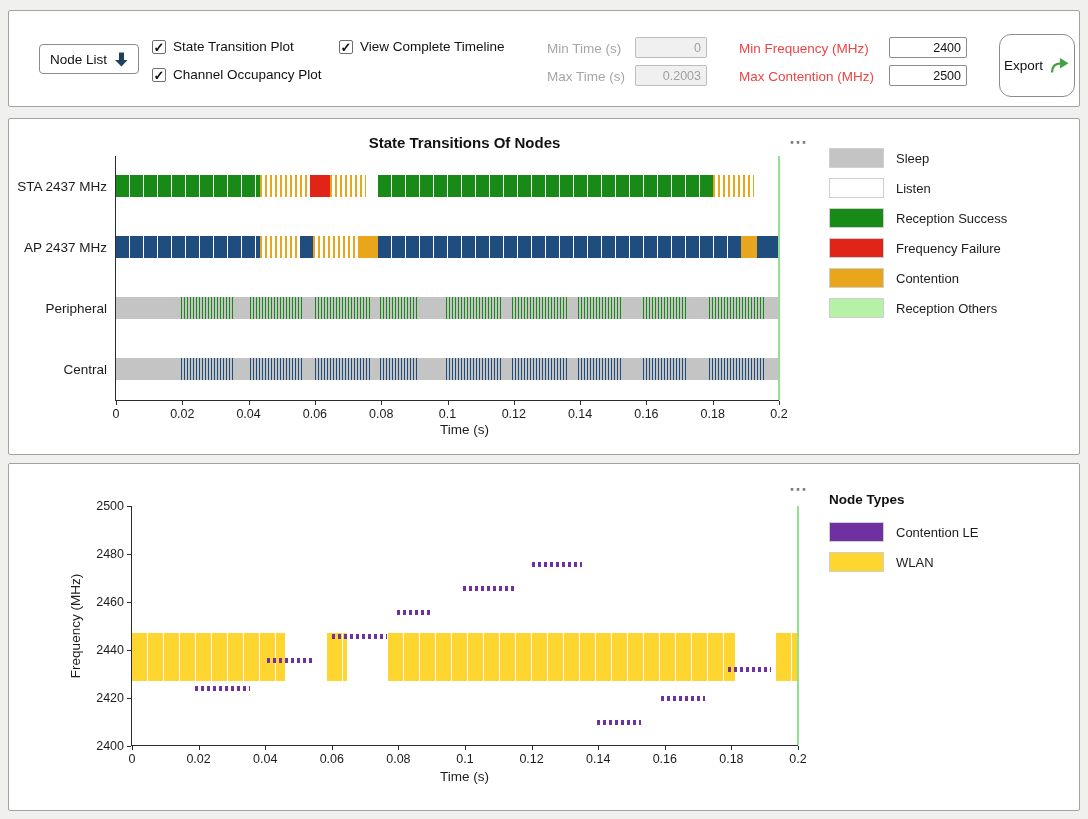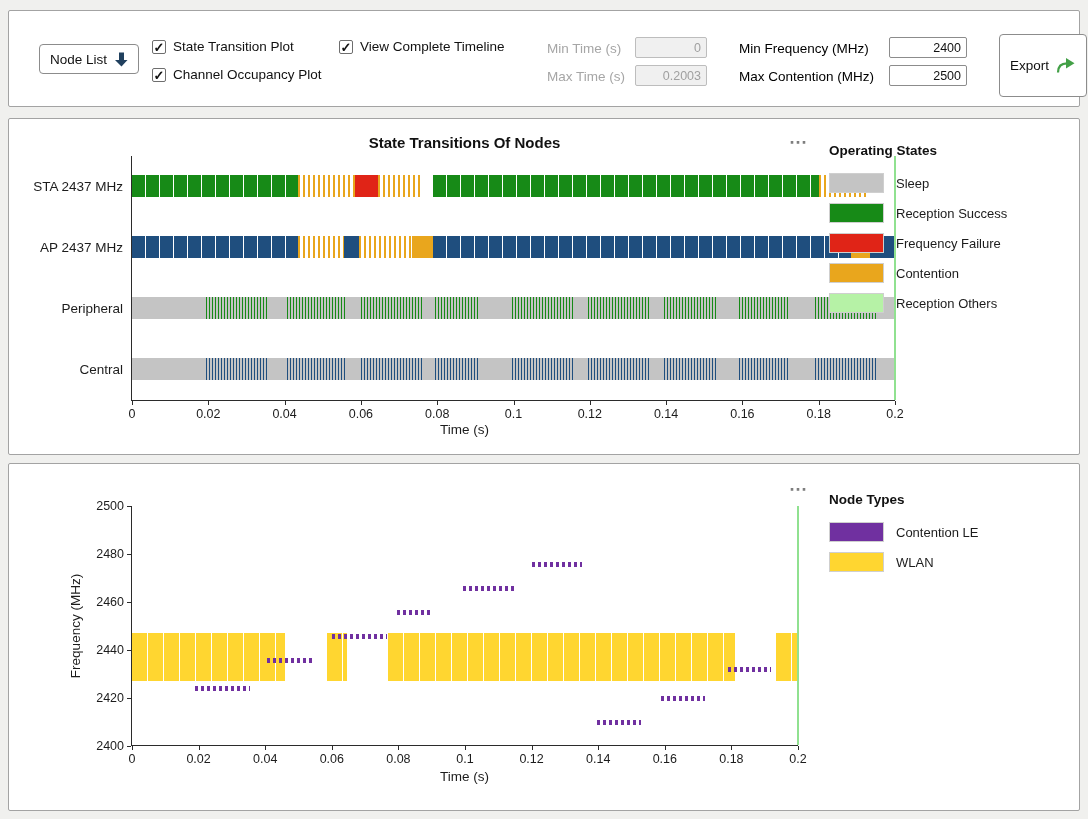--- a/index.html
+++ b/index.html
@@ -11,36 +11,36 @@
   .state-panel{left:8px;top:118px;width:1072px;height:337px;}
   .occ-panel{left:8px;top:463px;width:1072px;height:348px;}
 
   
   .nl-btn{position:absolute;left:30px;top:33px;height:30px;padding:0 10px;display:flex;align-items:center;gap:8px;
     background:#fff;border:1px solid #8c8c8c;border-radius:4px;font-size:13.5px;font-family:inherit;cursor:pointer;color:#111;}
   .cb{position:absolute;display:flex;align-items:center;gap:7px;font-size:13.5px;cursor:pointer;}
   .cb .box{width:14px;height:14px;border:1px solid #6e6e6e;border-radius:2px;background:#fff;color:#111;
     font-size:13px;line-height:13px;text-align:center;font-weight:bold;flex:none;}
   .cb1{left:143px;top:28px;} .cb2{left:143px;top:56px;} .cb3{left:330px;top:28px;}
-  .fld-label{position:absolute;font-size:13.5px;color:#000000;white-space:nowrap;}
+  .fld-label{position:absolute;font-size:13.5px;color:#ef4444;white-space:nowrap;}
   .fld-label.dis{color:#a6a6a6;}
   .fld{position:absolute;width:72px;height:21px;border:1px solid #8c8c8c;border-radius:2px;text-align:right;
     padding:0 5px;font-size:12.5px;font-family:inherit;background:#fff;color:#111;}
   .fld:disabled{background:#f0f0f0;color:#a0a0a0;border-color:#bdbdbd;}
-  .export-btn{position:absolute;left:990px;top:23px;width:88px;height:63px;background:#fff;border:1px solid #8c8c8c;
-    border-radius:4px;display:flex;align-items:center;justify-content:center;gap:6px;font-size:13.5px;
+  .export-btn{position:absolute;left:990px;top:23px;width:76px;height:63px;background:#fff;border:1px solid #8c8c8c;
+    border-radius:12px;display:flex;align-items:center;justify-content:center;gap:6px;font-size:13.5px;
     font-family:inherit;cursor:pointer;color:#111;}
 
   
   .chart-title{position:absolute;left:122px;width:667px;text-align:center;font-weight:bold;font-size:15px;color:#111;}
   .state-panel .chart-title{top:15px;} .occ-panel .chart-title{top:17px;}
   .dots{position:absolute;left:766px;width:46px;text-align:center;color:#7e7e7e;font-size:18px;font-weight:bold;cursor:pointer;}
   .state-panel .dots{top:12px;} .occ-panel .dots{top:14px;}
   .plot{position:absolute;background:#fff;border-left:1px solid #2b2b2b;border-bottom:1px solid #2b2b2b;}
-  #state-plot{left:122px;top:37px;width:764px;height:245px;}
+  #state-plot{left:106px;top:37px;width:664px;height:245px;}
   #occ-plot{left:122px;top:42px;width:667px;height:240px;}
   .seg{position:absolute;}
   .row-label{position:absolute;right:calc(100% + 9px);transform:translateY(-50%);font-size:13.5px;color:#1c1c1c;white-space:nowrap;}
   .xtick{position:absolute;bottom:-5px;width:1px;height:4px;background:#2b2b2b;}
   .xtick-label{position:absolute;top:calc(100% + 7px);transform:translateX(-50%);font-size:12.5px;color:#1c1c1c;}
   .ytick{position:absolute;left:-5px;width:4px;height:1px;background:#2b2b2b;}
   .ytick-label{position:absolute;right:calc(100% + 8px);transform:translateY(-50%);font-size:12.5px;color:#1c1c1c;}
   .xlabel{position:absolute;left:122px;width:667px;text-align:center;font-size:13.5px;color:#1c1c1c;}
   .state-panel .xlabel{top:303px;} .occ-panel .xlabel{top:305px;}
   .occ-ylabel{position:absolute;left:66px;top:162px;transform:translate(-50%,-50%) rotate(-90deg);
@@ -161,25 +161,28 @@
         <div class="xtick-label" style="left: 70%;">0.14</div>
         <div class="xtick" style="left: 80%;"></div>
         <div class="xtick-label" style="left: 80%;">0.16</div>
         <div class="xtick" style="left: 90%;"></div>
         <div class="xtick-label" style="left: 90%;">0.18</div>
         <div class="xtick" style="left: 100%;"></div>
         <div class="xtick-label" style="left: 100%;">0.2</div>
       </div>
     <div class="xlabel">Time (s)</div>
     <div class="legend">
-      <div class="legend-title">Operating States</div>
       <div id="state-legend-items">
           <div class="legend-item">
             <div class="swatch" style="background: rgb(196, 196, 196);"></div>
             <div class="legend-label">Sleep</div>
+          </div>
+          <div class="legend-item">
+            <div class="swatch" style="background: rgb(255, 255, 255);"></div>
+            <div class="legend-label">Listen</div>
           </div>
           <div class="legend-item">
             <div class="swatch" style="background: rgb(23, 138, 23);"></div>
             <div class="legend-label">Reception Success</div>
           </div>
           <div class="legend-item">
             <div class="swatch" style="background: rgb(224, 36, 23);"></div>
             <div class="legend-label">Frequency Failure</div>
           </div>
           <div class="legend-item">

